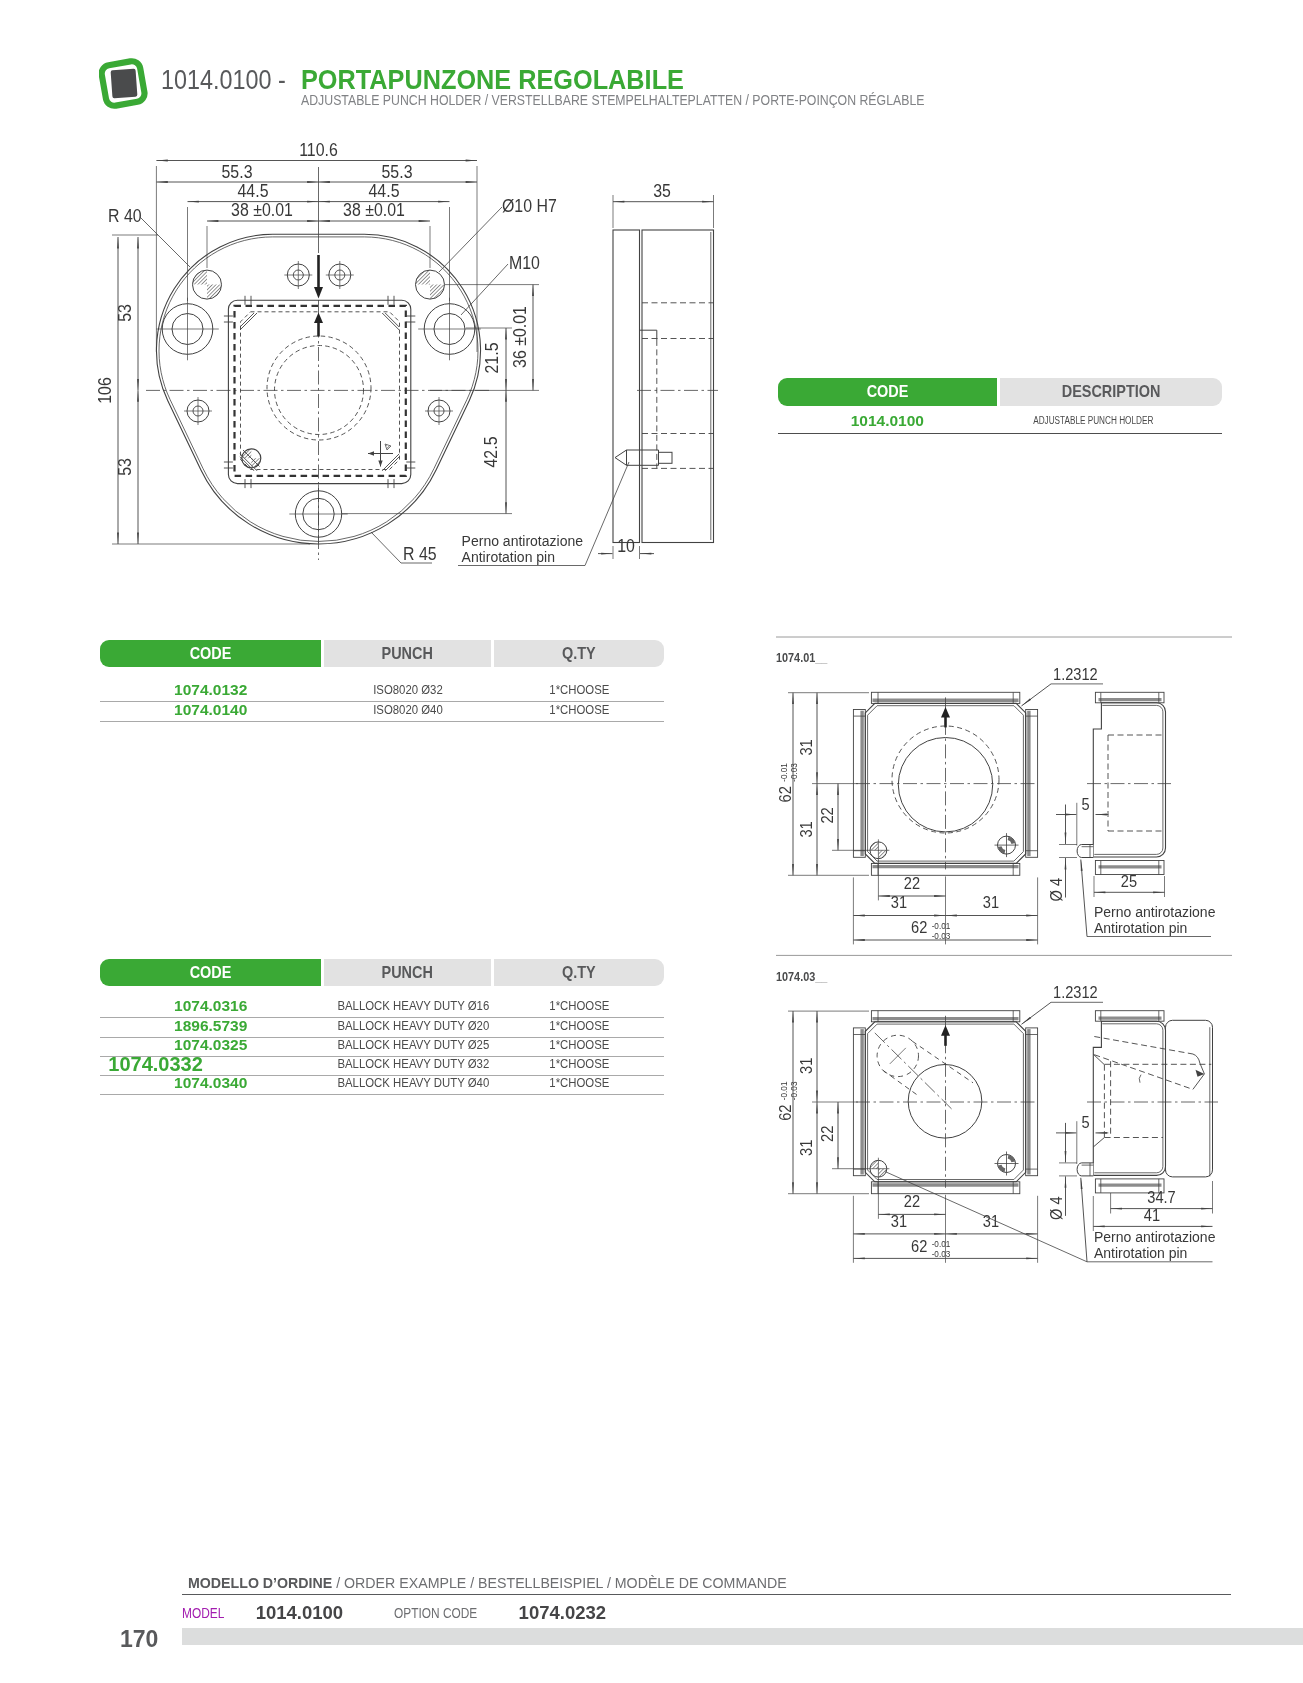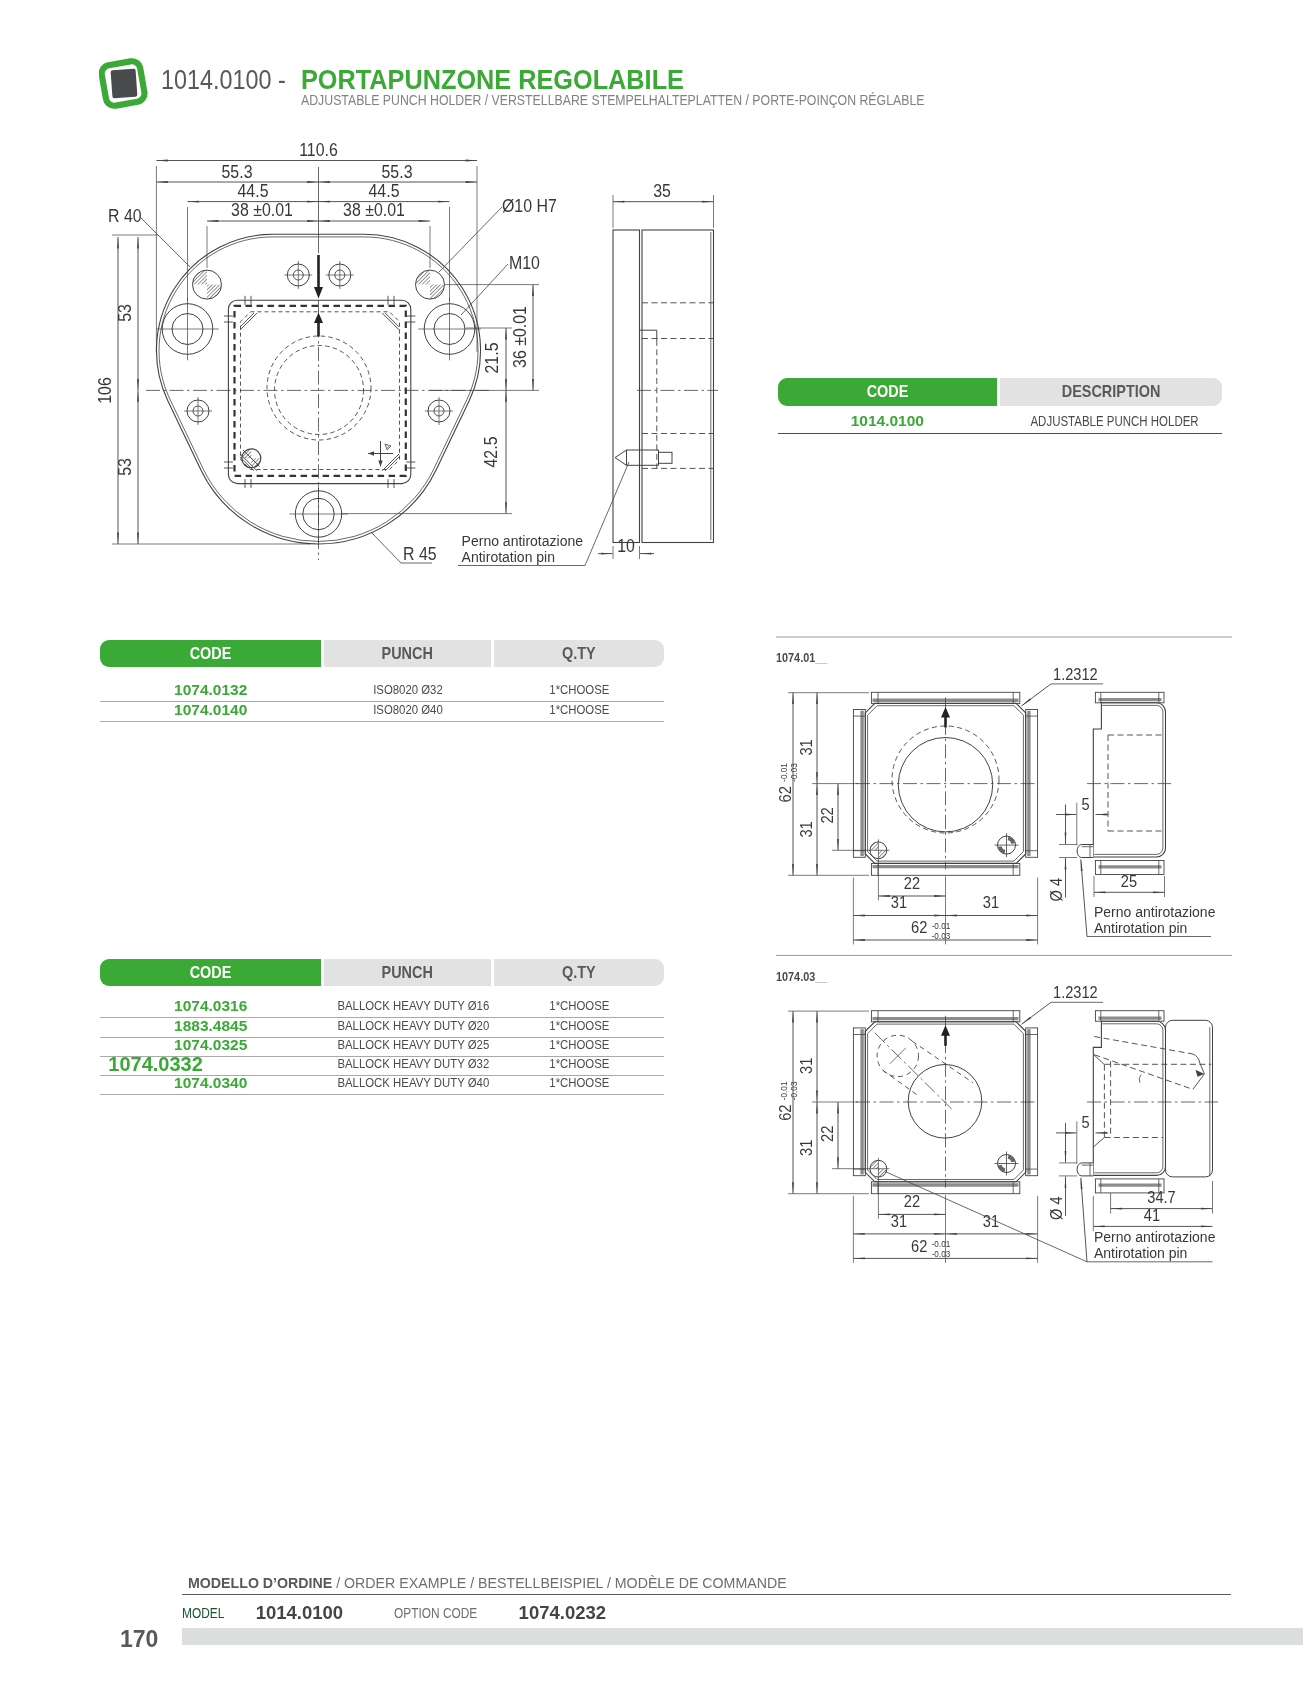--- a/index.html
+++ b/index.html
@@ -186,21 +186,21 @@
       <text transform="translate(626 551.5) scale(0.86 1)" font-size="18.5" text-anchor="middle" fill="#383838">10</text>
     </svg>
 
 <div style="position:absolute;left:777.7px;top:378.3px;width:444px;">
  <div style="position:relative;height:27.5px;">
   <div style="position:absolute;left:0;top:0;width:219.3px;height:27.5px;background:#3aa935;border-radius:9px 0 0 9px;color:#fff;font-weight:bold;font-size:17px;text-align:center;line-height:28px;"><span class="cx">CODE</span></div>
   <div style="position:absolute;left:222.3px;top:0;width:221.8px;height:27.5px;background:#e2e2e2;border-radius:0 9px 9px 0;color:#58595b;font-weight:bold;font-size:17px;text-align:center;line-height:28px;"><span class="cx">DESCRIPTION</span></div>
  </div>
  <div style="position:relative;height:28.5px;border-bottom:1.6px solid #4d4d4d;">
   <div style="position:absolute;left:0;top:0;width:219.3px;text-align:center;color:#3aa935;font-weight:bold;font-size:15.5px;line-height:30px;">1014.0100</div>
-  <div style="position:absolute;left:234px;top:0;width:221.8px;text-align:left;color:#4a4a4a;font-size:14px;line-height:30px;"><span class="cx2">ADJUSTABLE PUNCH HOLDER</span></div>
+  <div style="position:absolute;left:205px;top:0;width:221.8px;text-align:center;color:#4a4a4a;font-size:10px;line-height:30px;"><span class="cx2">ADJUSTABLE PUNCH HOLDER</span></div>
  </div>
 </div>
 <div style="position:absolute;left:100.3px;top:639.5px;width:563.6px;">
       <div style="position:relative;height:27.5px;">
   <div style="position:absolute;left:0;top:0;width:220.8px;height:27.5px;background:#3aa935;border-radius:9px 0 0 9px;color:#fff;font-weight:bold;font-size:17px;text-align:center;line-height:28px;"><span class="cx">CODE</span></div>
   <div style="position:absolute;left:223.9px;top:0;width:167px;height:27.5px;background:#e2e2e2;color:#58595b;font-weight:bold;font-size:17px;text-align:center;line-height:28px;"><span class="cx">PUNCH</span></div>
   <div style="position:absolute;left:394px;top:0;width:169.6px;height:27.5px;background:#e2e2e2;border-radius:0 9px 9px 0;color:#58595b;font-weight:bold;font-size:17px;text-align:center;line-height:28px;"><span class="cx">Q.TY</span></div>
 </div>
       <div style="position:relative;height:34.7px;padding-top:9px;border-bottom:1px solid #a9a9a9;">
   <div style="position:absolute;left:0;bottom:1px;width:220.8px;text-align:center;color:#3aa935;font-weight:bold;font-size:15.5px;line-height:20px;">1074.0132</div>
@@ -219,21 +219,21 @@
   <div style="position:absolute;left:0;top:0;width:220.8px;height:27.5px;background:#3aa935;border-radius:9px 0 0 9px;color:#fff;font-weight:bold;font-size:17px;text-align:center;line-height:28px;"><span class="cx">CODE</span></div>
   <div style="position:absolute;left:223.9px;top:0;width:167px;height:27.5px;background:#e2e2e2;color:#58595b;font-weight:bold;font-size:17px;text-align:center;line-height:28px;"><span class="cx">PUNCH</span></div>
   <div style="position:absolute;left:394px;top:0;width:169.6px;height:27.5px;background:#e2e2e2;border-radius:0 9px 9px 0;color:#58595b;font-weight:bold;font-size:17px;text-align:center;line-height:28px;"><span class="cx">Q.TY</span></div>
 </div>
       <div style="position:relative;height:31.6px;padding-top:1px;border-bottom:1px solid #a9a9a9;">
   <div style="position:absolute;left:0;bottom:1px;width:220.8px;text-align:center;color:#3aa935;font-weight:bold;font-size:15.5px;line-height:20px;">1074.0316</div>
   <div style="position:absolute;left:223.9px;bottom:1px;width:167px;text-align:center;color:#4a4a4a;font-size:13.4px;line-height:20px;white-space:nowrap;"><span class="cx">BALLOCK HEAVY DUTY Ø16</span></div>
   <div style="position:absolute;left:394px;bottom:1px;width:169.6px;text-align:center;color:#4a4a4a;font-size:13.4px;line-height:20px;white-space:nowrap;"><span class="cx">1*CHOOSE</span></div>
 </div>
       <div style="position:relative;height:19.9px;border-bottom:1px solid #a9a9a9;">
-  <div style="position:absolute;left:0;bottom:1px;width:220.8px;text-align:center;color:#3aa935;font-weight:bold;font-size:15.5px;line-height:20px;">1883.4845</div>
+  <div style="position:absolute;left:0;bottom:1px;width:220.8px;text-align:center;color:#3aa935;font-weight:bold;font-size:15.5px;line-height:20px;">1896.5739</div>
   <div style="position:absolute;left:223.9px;bottom:1px;width:167px;text-align:center;color:#4a4a4a;font-size:13.4px;line-height:20px;white-space:nowrap;"><span class="cx">BALLOCK HEAVY DUTY Ø20</span></div>
   <div style="position:absolute;left:394px;bottom:1px;width:169.6px;text-align:center;color:#4a4a4a;font-size:13.4px;line-height:20px;white-space:nowrap;"><span class="cx">1*CHOOSE</span></div>
 </div>
       <div style="position:relative;height:19.5px;border-bottom:1px solid #a9a9a9;">
   <div style="position:absolute;left:0;bottom:1px;width:220.8px;text-align:center;color:#3aa935;font-weight:bold;font-size:15.5px;line-height:20px;">1074.0325</div>
   <div style="position:absolute;left:223.9px;bottom:1px;width:167px;text-align:center;color:#4a4a4a;font-size:13.4px;line-height:20px;white-space:nowrap;"><span class="cx">BALLOCK HEAVY DUTY Ø25</span></div>
   <div style="position:absolute;left:394px;bottom:1px;width:169.6px;text-align:center;color:#4a4a4a;font-size:13.4px;line-height:20px;white-space:nowrap;"><span class="cx">1*CHOOSE</span></div>
 </div>
       <div style="position:relative;height:19.4px;border-bottom:1px solid #a9a9a9;">
   <div style="position:absolute;left:8px;bottom:1px;width:220.8px;text-align:left;color:#3aa935;font-weight:bold;font-size:20px;line-height:20px;">1074.0332</div>
@@ -498,19 +498,19 @@
       <text transform="translate(1094 1241.5)" font-size="14" text-anchor="start" fill="#383838">Perno antirotazione</text>
       <text transform="translate(1094 1257.5)" font-size="14" text-anchor="start" fill="#383838">Antirotation pin</text>
       <line x1="1087" y1="1261.8" x2="1212.5" y2="1261.8" stroke="#424242" stroke-width="0.8"></line>
       <line x1="1087" y1="1261.8" x2="1080.8" y2="1177.8" stroke="#424242" stroke-width="0.9" marker-end="url(#arC)"></line>
       <line x1="885.4" y1="1171.7" x2="1087" y2="1261.8" stroke="#424242" stroke-width="0.8"></line>
     </svg>
 
 <div style="position:absolute;left:188px;top:1574.5px;font-size:14.2px;color:#6d6e71;white-space:nowrap;"><span style="font-weight:bold;color:#58595b;">MODELLO D’ORDINE</span> / ORDER EXAMPLE / BESTELLBEISPIEL / MODÈLE DE COMMANDE</div>
 <div style="position:absolute;left:181.6px;top:1594.3px;width:1049px;border-top:1.2px solid #58595b;"></div>
 <div style="position:absolute;left:0;top:1602px;height:20px;">
-<span style="position:absolute;left:181.6px;top:3px;font-size:14px;color:#14532d;"><span class="cx" style="transform-origin:left;">MODEL</span></span>
+<span style="position:absolute;left:181.6px;top:3px;font-size:14px;color:#a21caf;"><span class="cx" style="transform-origin:left;">MODEL</span></span>
 <span style="position:absolute;left:255.7px;top:0;font-size:18.5px;font-weight:bold;color:#454547;">1014.0100</span>
 <span style="position:absolute;left:394.2px;top:3px;font-size:14px;color:#6d6e71;white-space:nowrap;"><span class="cx" style="transform-origin:left;">OPTION CODE</span></span>
 <span style="position:absolute;left:518.6px;top:0;font-size:18.5px;font-weight:bold;color:#454547;">1074.0232</span>
 </div>
 <div style="position:absolute;left:181.6px;top:1628px;width:1121.4px;height:17px;background:#dcdddd;"></div>
 <div style="position:absolute;left:120px;top:1626px;font-size:23px;font-weight:bold;color:#58595b;">170</div>
 </div>
 </body></html>

